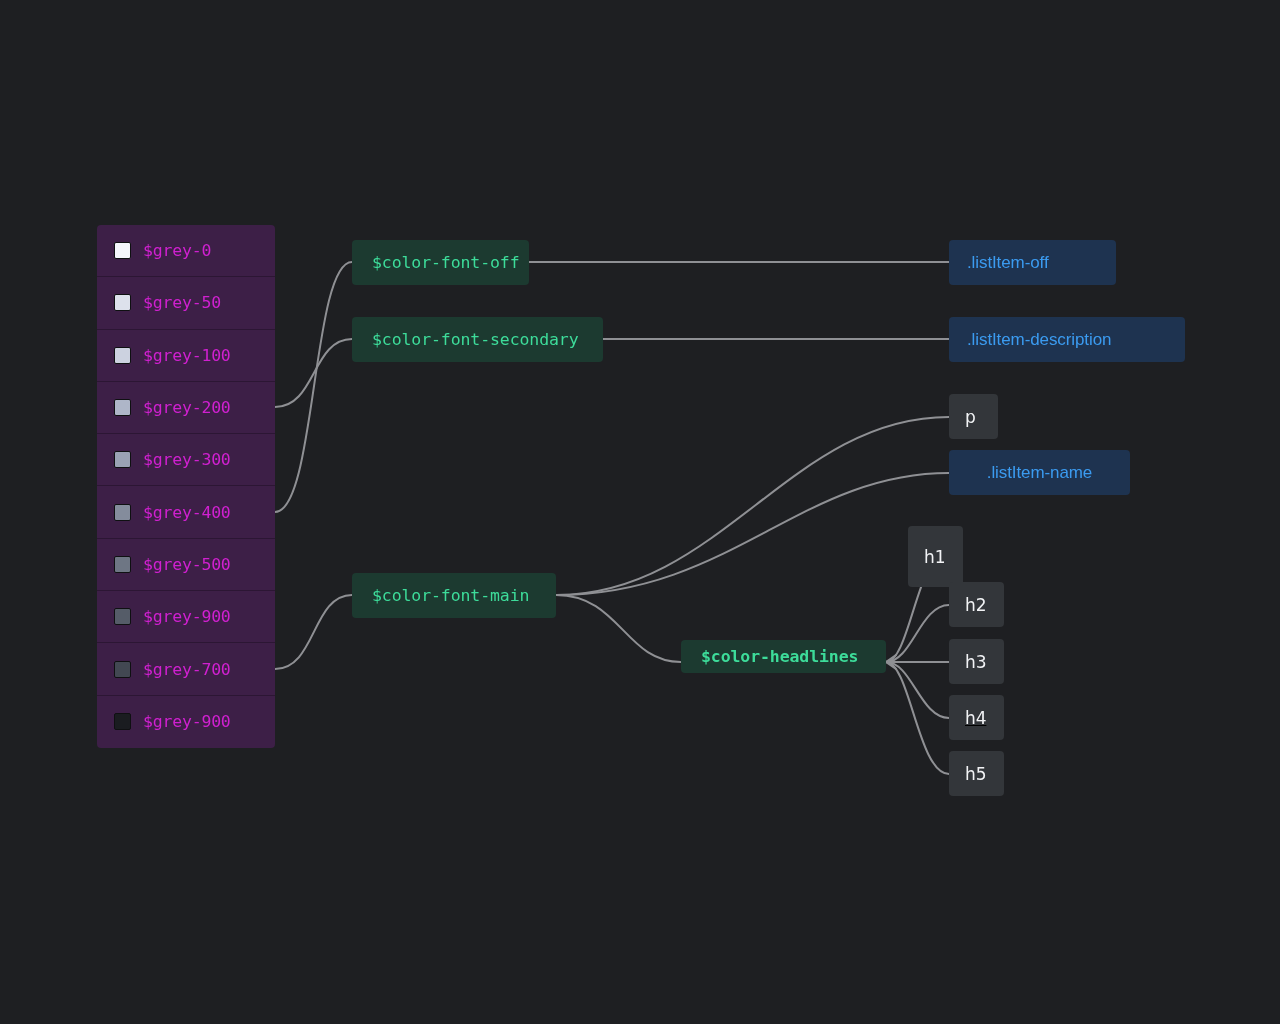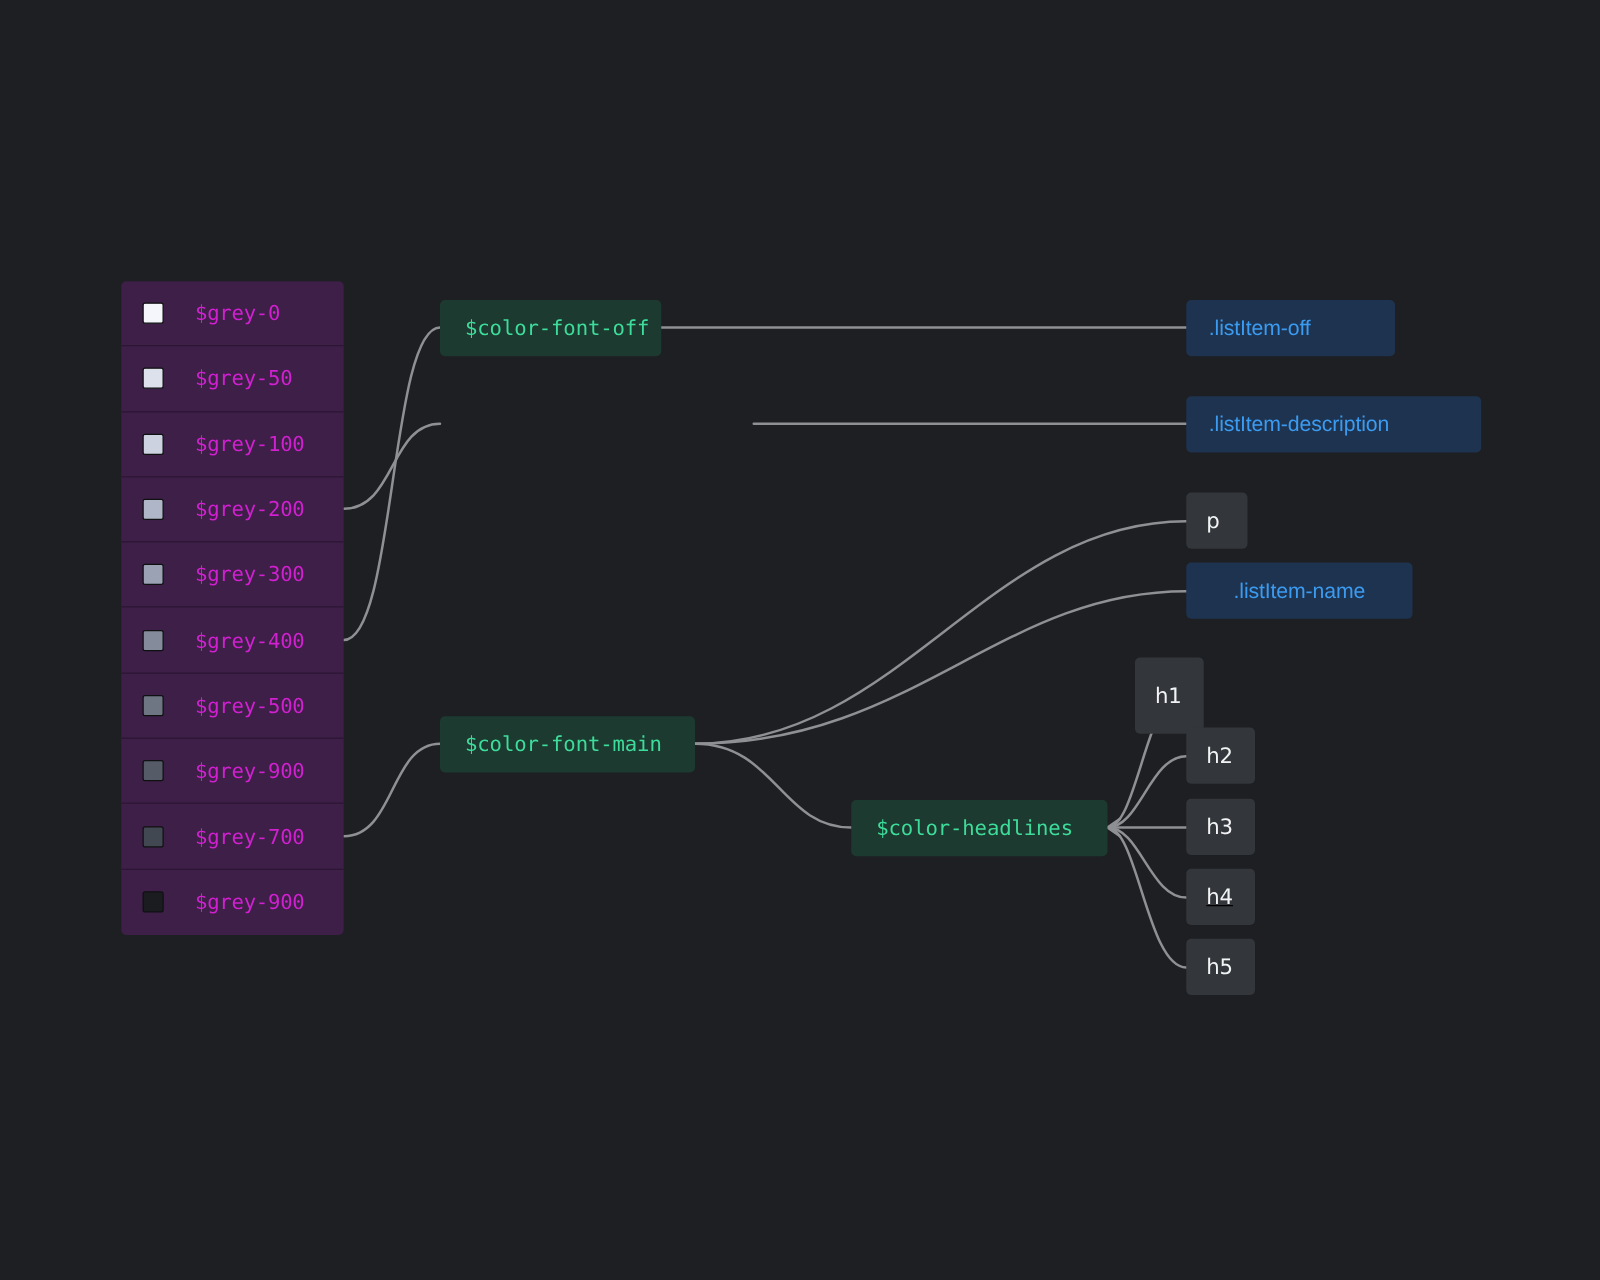--- a/index.html
+++ b/index.html
@@ -43,21 +43,21 @@
   }
   .palette-row:last-child { border-bottom: none; }
   .swatch {
     width: 17px;
     height: 17px;
     border-radius: 2px;
     border: 1px solid #0f1012;
     flex: 0 0 auto;
   }
   .palette-label {
-    margin-left: 25px;
+    margin-left: 12px;
     color: #d020d0;
     font-size: 16.5px;
     font-family: "DejaVu Sans Mono", monospace;
     letter-spacing: -0.2px;
     white-space: nowrap;
   }
 
   
   .node {
     position: absolute;
@@ -176,26 +176,29 @@
     <div class="palette-row">
       <span class="swatch" style="background:#1a1c20"></span>
       <span class="palette-label">$grey-900</span>
     </div>
   </div>
 
   <div class="node green" style="left:352px; top:240px; width:177px; height:45px;">
     <span class="node-label">$color-font-off</span>
   </div>
 
+  <div class="node green" style="left:352px; top:317px; width:251px; height:45px;">
+    <span class="node-label">$color-font-secondary</span>
+  </div>
 
   <div class="node green" style="left:352px; top:573px; width:204px; height:45px;">
     <span class="node-label">$color-font-main</span>
   </div>
 
-  <div class="node green" style="left:681px; top:640px; width:205px; height:45px;">
+  <div class="node green" style="left:681px; top:640px; width:205px; height:33px;font-weight:bold;">
     <span class="node-label">$color-headlines</span>
   </div>
 
   <div class="node blue" style="left:949px; top:240px; width:167px; height:45px;">
     <span class="node-label">.listItem-off</span>
   </div>
 
   <div class="node blue" style="left:949px; top:317px; width:236px; height:45px;">
     <span class="node-label">.listItem-description</span>
   </div>

